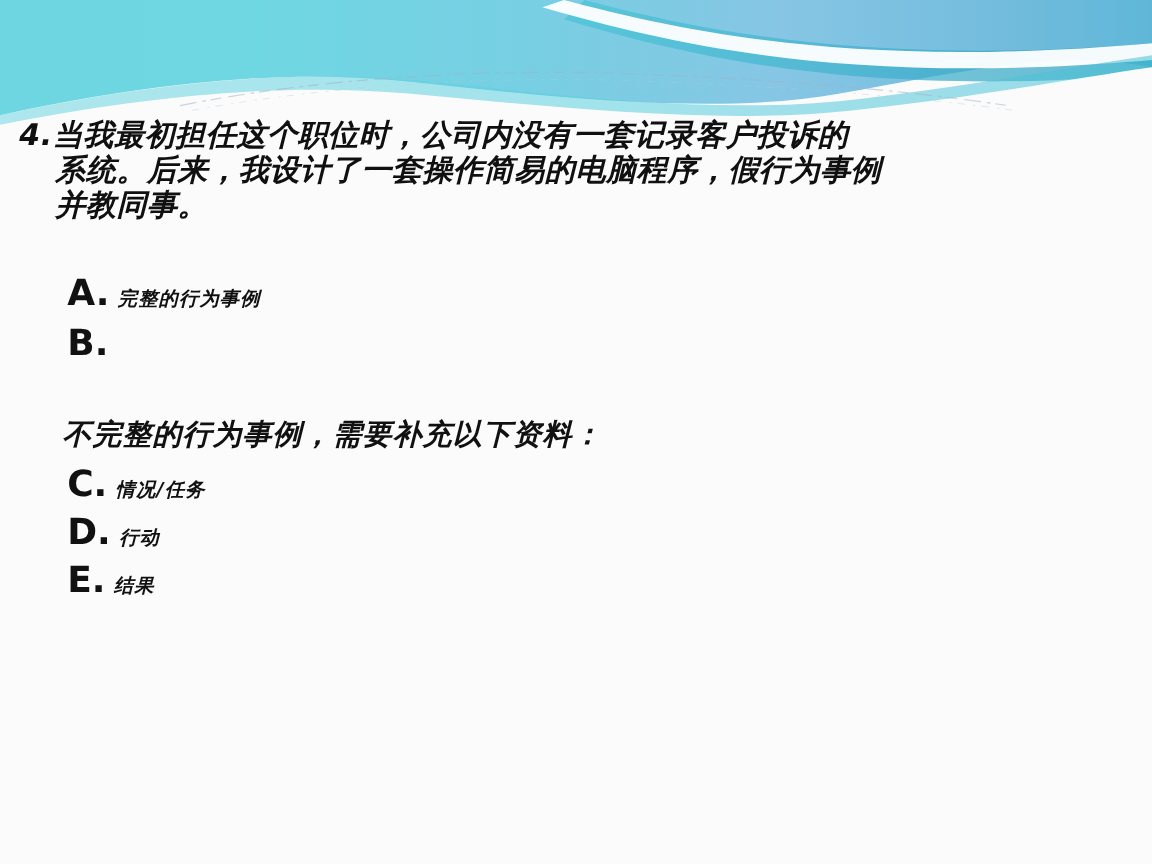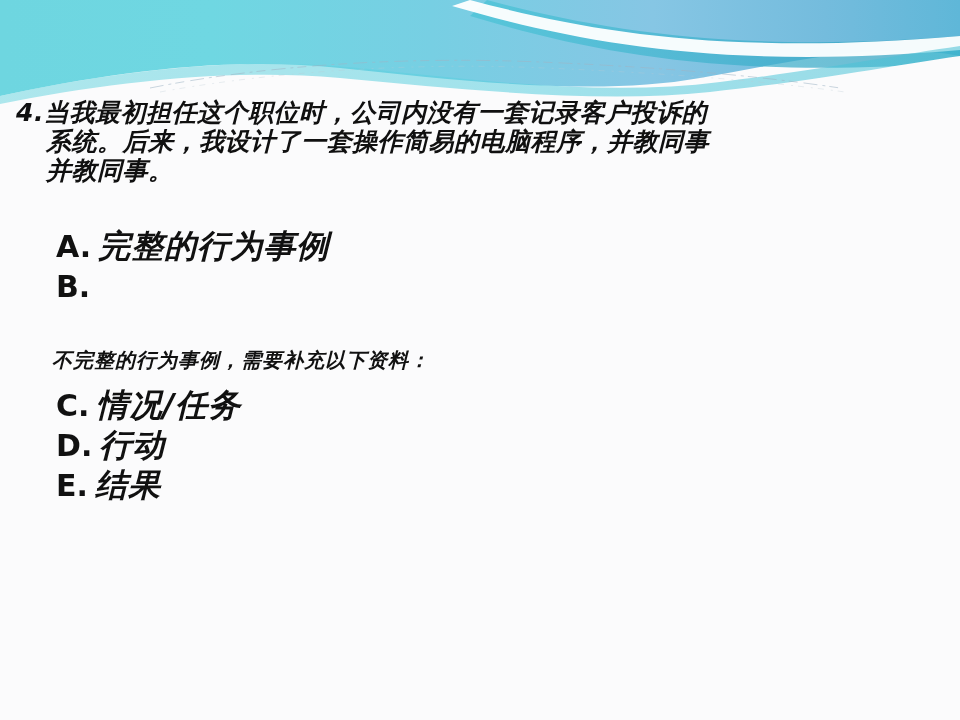--- a/index.html
+++ b/index.html
@@ -80,40 +80,40 @@
   .option-letter {
     font-family: "DejaVu Sans", "Liberation Sans", sans-serif;
     font-size: 30px;
     font-weight: 700;
     color: #111111;
     line-height: 1;
     margin-right: 7px;
   }
   .option-text {
     font-family: "DejaVu Sans", "Liberation Sans", sans-serif;
-    font-size: 32px;
+    font-size: 16px;
     font-style: italic;
     font-weight: 600;
     color: #111111;
     line-height: 1;
     letter-spacing: 1px;
   }
 
   #option-a { left: 56px; top: 230px; }
   #option-b { left: 56px; top: 272px; }
   #option-c { left: 56px; top: 389px; }
   #option-d { left: 56px; top: 429px; }
   #option-e { left: 56px; top: 469px; }
 
   #incomplete-note {
     position: absolute;
     left: 52px;
     top: 350px;
     font-family: "DejaVu Sans", "Liberation Sans", sans-serif;
-    font-size: 20px;
+    font-size: 24px;
     font-style: italic;
     font-weight: 600;
     color: #111111;
     line-height: 1;
     letter-spacing: 1px;
     white-space: pre;
   }
 </style>
 </head>
 <body>
@@ -155,21 +155,21 @@
 
       <path d="M150,88 C260,66 400,56 540,62 C660,67 760,76 840,88" fill="none" stroke="#9fb4c4" stroke-width="1" opacity="0.55" stroke-dasharray="14 5 3 4 9 6"></path>
       <path d="M160,92 C270,72 410,62 545,68 C665,73 765,81 845,92" fill="none" stroke="#b9c8d4" stroke-width="0.8" opacity="0.4" stroke-dasharray="6 7 2 5"></path>
     </svg>
   </div>
 
   <div id="content">
 
     <div id="question-block">
       <div class="q-line"><span id="question-number">4.</span><span>当我最初担任这个职位时，公司内没有一套记录客户投诉的</span></div>
-      <div class="q-line indent">系统。后来，我设计了一套操作简易的电脑程序，并教同事</div>
+      <div class="q-line indent">系统。后来，我设计了一套操作简易的电脑程序，假行为事例</div>
       <div class="q-line indent">并教同事。</div>
     </div>
 
     <div class="option-row" id="option-a">
       <span class="option-letter">A.</span>
       <span class="option-text">完整的行为事例</span>
     </div>
 
     <div class="option-row" id="option-b">
       <span class="option-letter">B.</span>

